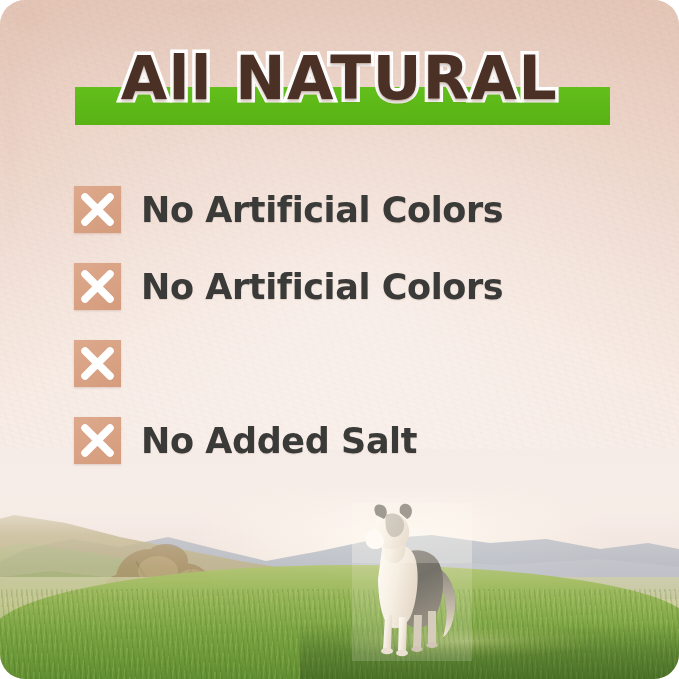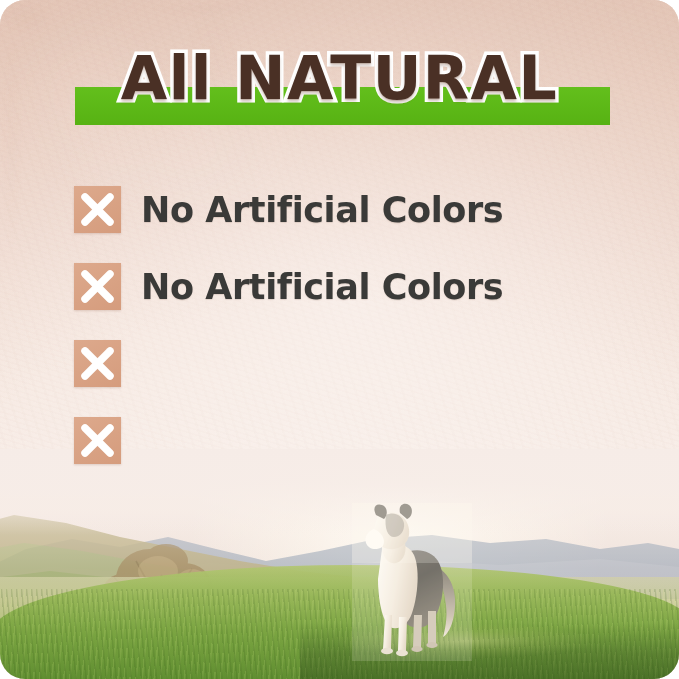--- a/index.html
+++ b/index.html
@@ -430,16 +430,17 @@
 
     <div class="claim-row">
       <div class="x-box">
         <svg viewBox="0 0 47 47" aria-hidden="true">
           <g stroke="#ffffff" stroke-width="7.5" stroke-linecap="round">
             <line x1="11" y1="11" x2="36" y2="36"></line>
             <line x1="36" y1="11" x2="11" y2="36"></line>
           </g>
         </svg>
       </div>
+      <div class="claim-label">No Added Salt</div>
     </div>
 
   </div>
 </div>
 
 </body></html>

